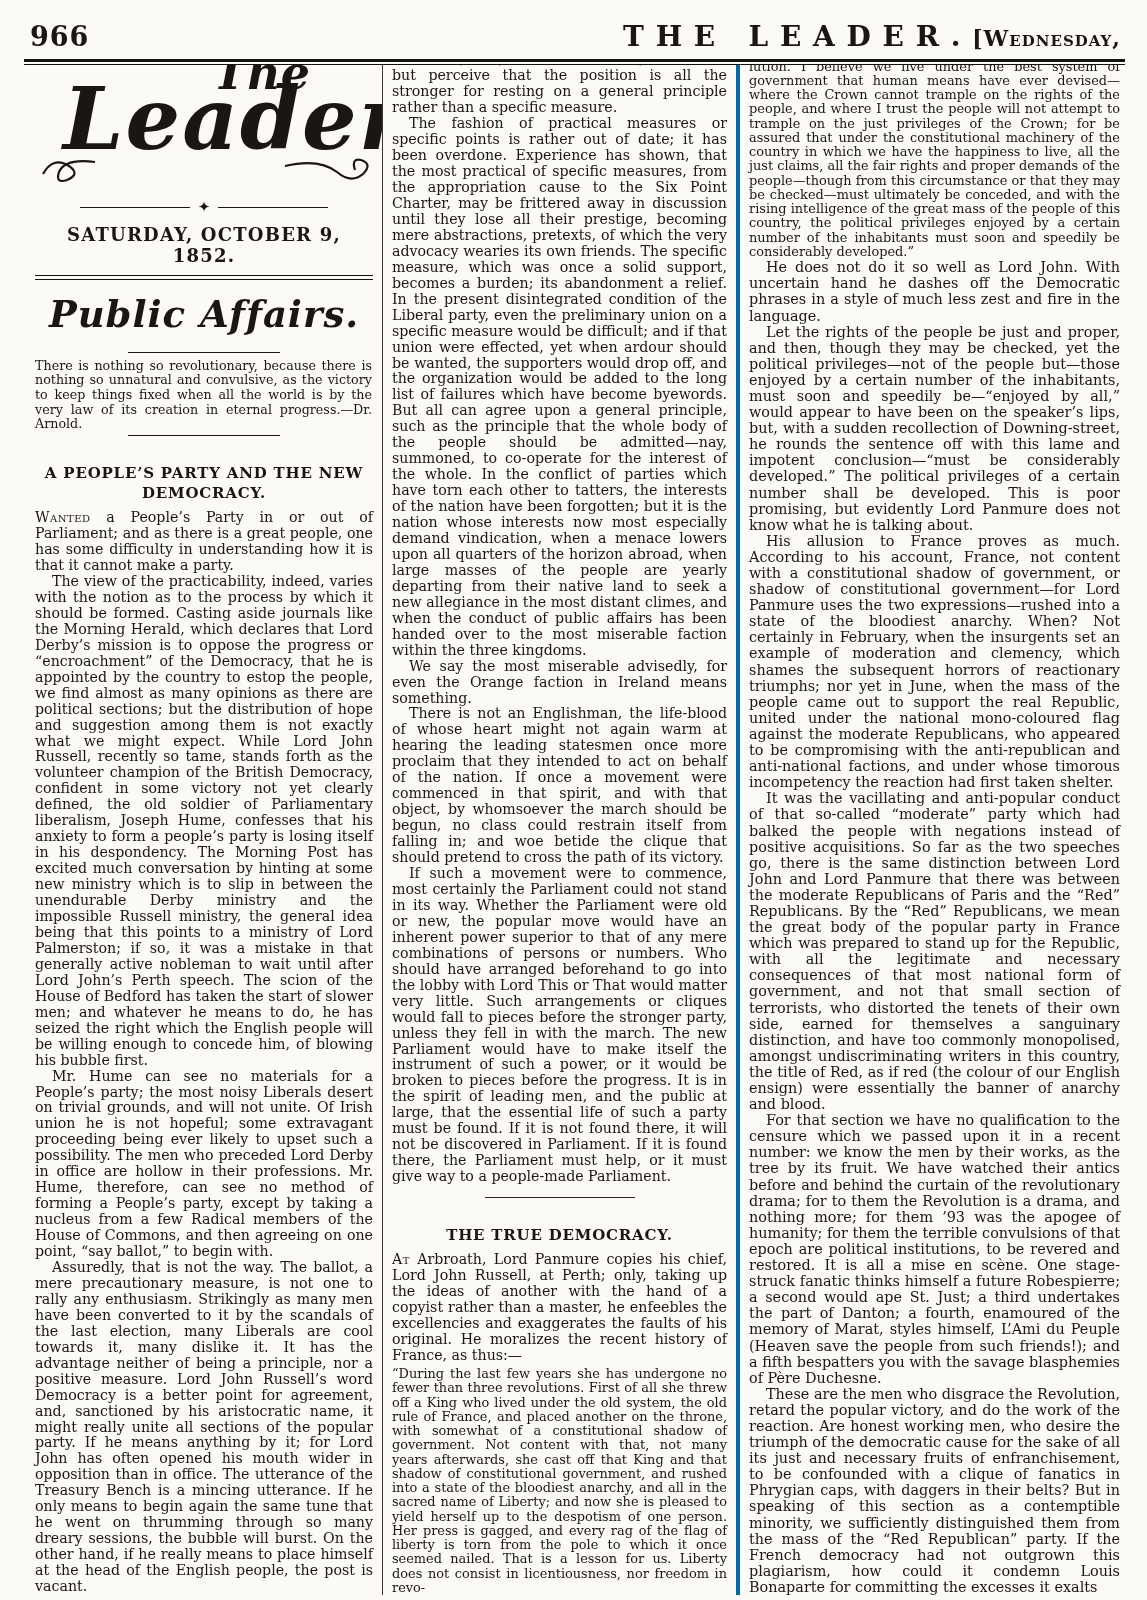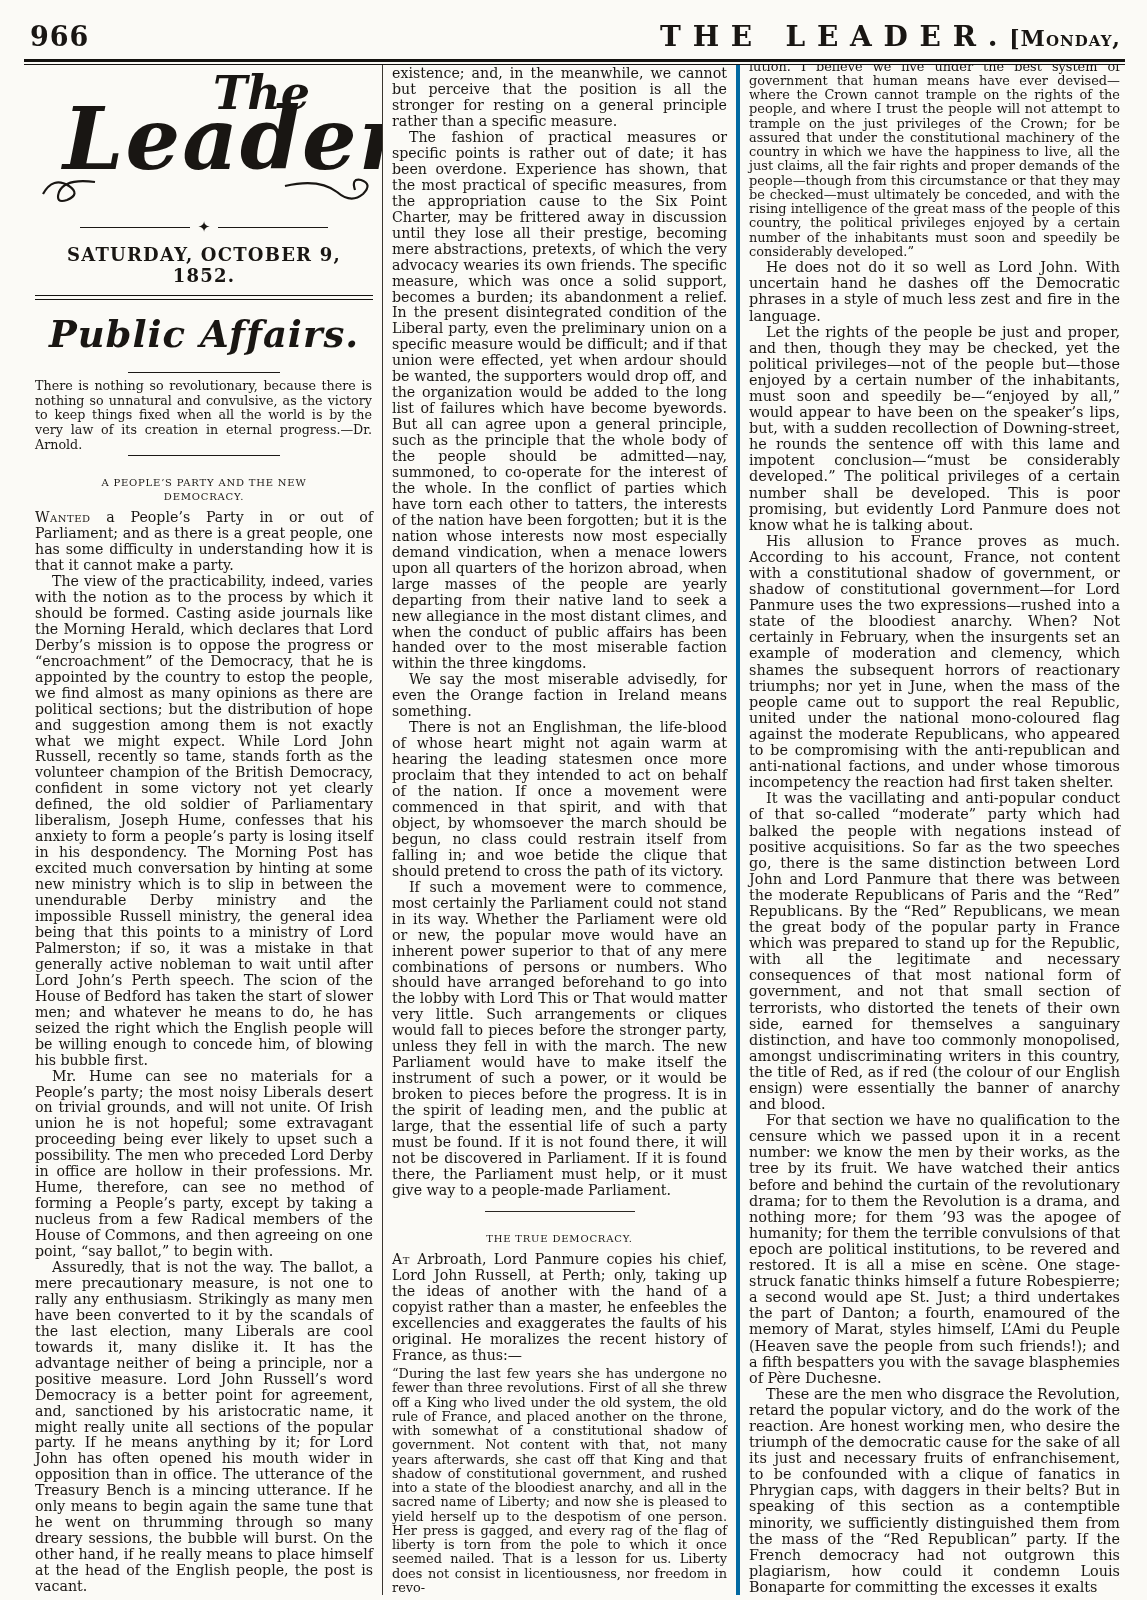--- a/index.html
+++ b/index.html
@@ -38,40 +38,40 @@
   .orn-glyph{padding:0 8px;font-size:15px;line-height:1;}
   .date-line{font-size:18px;font-weight:bold;letter-spacing:1.2px;margin-top:9px;}
   .double-rule{margin-top:9px;height:3px;border-top:1px solid #141210;border-bottom:1px solid #141210;}
 
   .section-title{text-align:center;font-size:37px;font-style:italic;font-weight:bold;
     margin:12px 0 16px;letter-spacing:1px;}
   .short-rule{width:152px;margin:3px auto 6px;border-top:1.5px solid #1b1815;}
   .epigraph{font-size:12.7px;line-height:14.6px;text-align:justify;margin:2px 0 0;
     padding:0 1px 0 0;}
 
-  .article-title{font-size:10px;font-weight:normal;text-align:center;
-    letter-spacing:.8px;margin:20px 6px 7px;line-height:1.35;}
+  .article-title{font-size:15px;font-weight:bold;text-align:center;
+    letter-spacing:.8px;margin:27px 6px 7px;line-height:1.35;}
   .divider-rule{width:150px;margin:12px auto 10px;border-top:1px solid #2a2622;}
 
   p.body{font-size:14.2px;line-height:15.95px;text-align:justify;margin:0;}
   p.indent{text-indent:17px;}
   .sc{font-variant:small-caps;letter-spacing:.5px;}
   p.quote{font-size:12.9px;line-height:14.25px;text-align:justify;margin:3px 0 0;}
   p.quote-cont{margin-top:16px;}
   .col-3 p.body{font-size:14.4px;line-height:16.1px;}
 </style>
 </head>
 <body>
 
 <div class="page">
 
   <header class="running-head">
     <span class="page-number">966</span>
     <h1 class="journal-title">THE LEADER.</h1>
-    <span class="date-bracket">[Monday,</span>
+    <span class="date-bracket">[Wednesday,</span>
   </header>
   <div class="head-rule"></div>
 
   <main class="columns">
 
     <section class="col col-1">
       <div class="masthead">
         <div class="logo">
           <span class="logo-the">The</span>
           <span class="logo-leader">Leader.</span>

